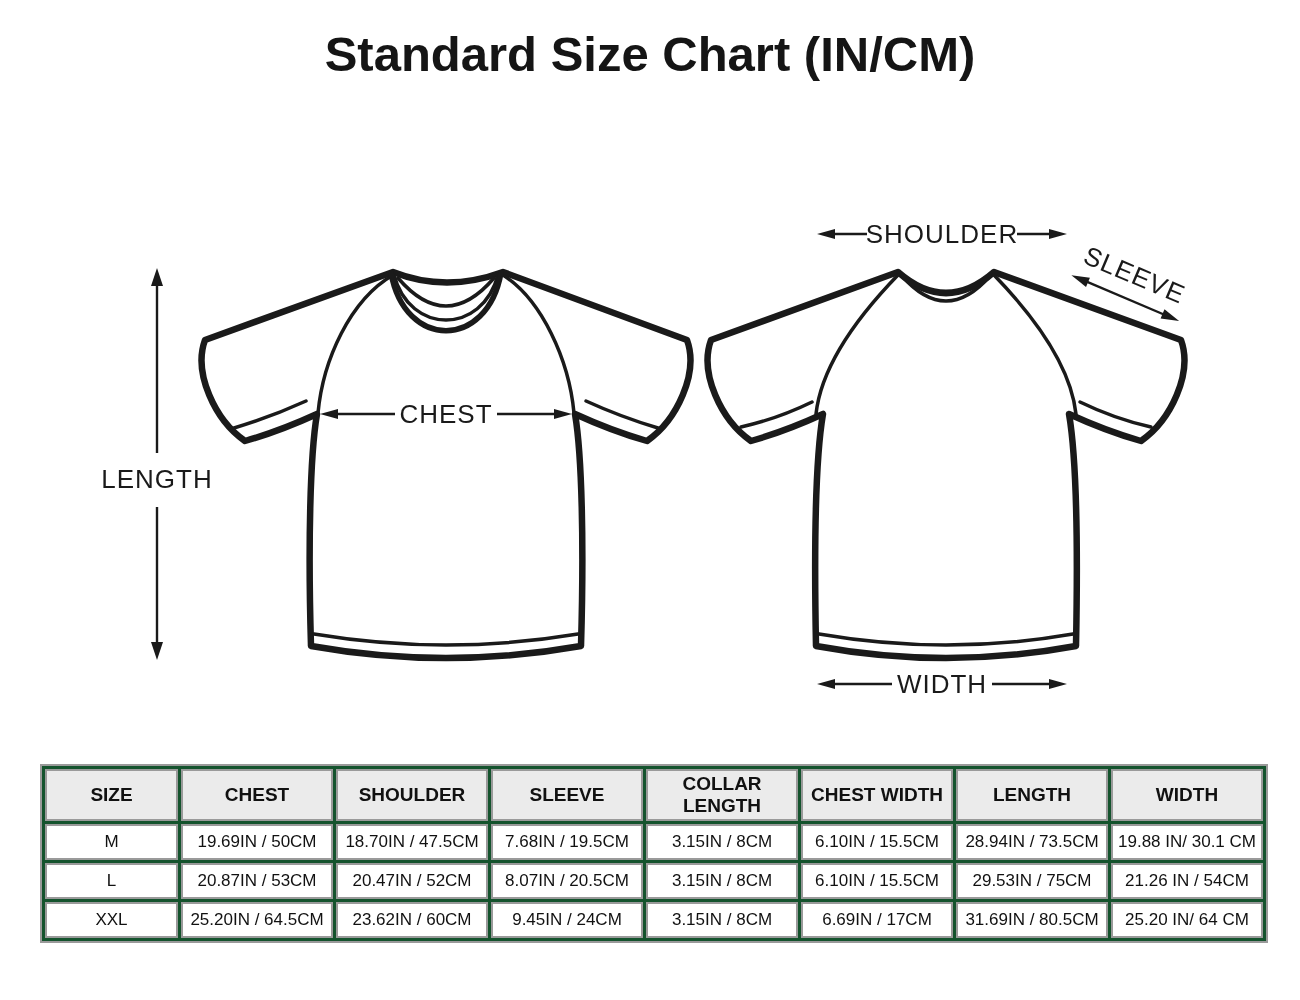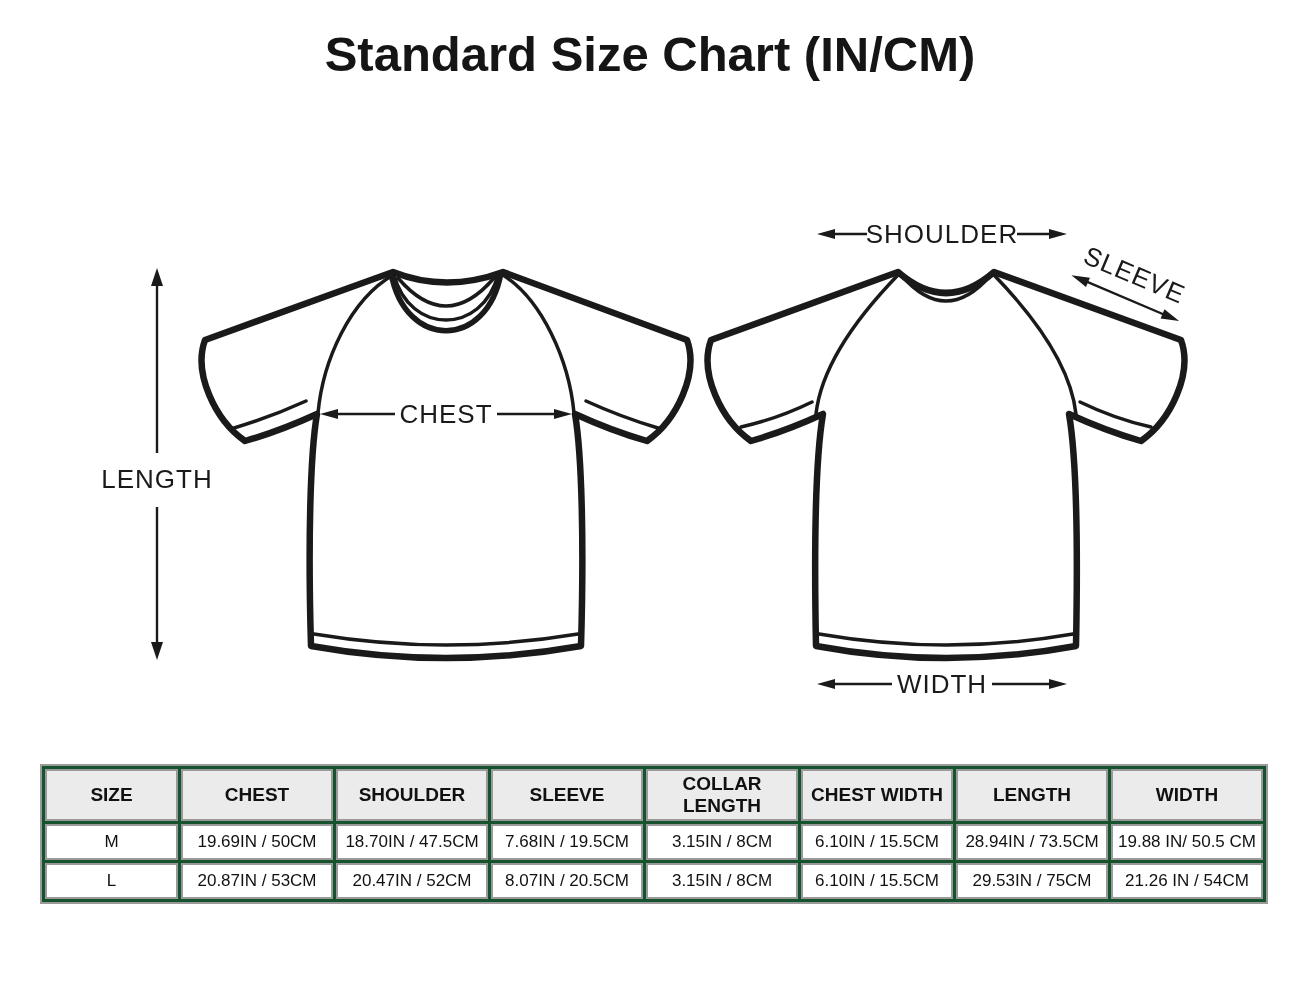--- a/index.html
+++ b/index.html
@@ -146,28 +146,38 @@
     </thead>
     <tbody>
       <tr>
         <td>M</td>
         <td>19.69IN / 50CM</td>
         <td>18.70IN / 47.5CM</td>
         <td>7.68IN / 19.5CM</td>
         <td>3.15IN / 8CM</td>
         <td>6.10IN / 15.5CM</td>
         <td>28.94IN / 73.5CM</td>
-        <td>19.88 IN/ 50.5 CM</td>
+        <td>19.88 IN/ 30.1 CM</td>
       </tr>
       <tr>
         <td>L</td>
         <td>20.87IN / 53CM</td>
         <td>20.47IN / 52CM</td>
         <td>8.07IN / 20.5CM</td>
         <td>3.15IN / 8CM</td>
         <td>6.10IN / 15.5CM</td>
         <td>29.53IN / 75CM</td>
         <td>21.26 IN / 54CM</td>
       </tr>
+      <tr>
+        <td>XXL</td>
+        <td>25.20IN / 64.5CM</td>
+        <td>23.62IN / 60CM</td>
+        <td>9.45IN / 24CM</td>
+        <td>3.15IN / 8CM</td>
+        <td>6.69IN / 17CM</td>
+        <td>31.69IN / 80.5CM</td>
+        <td>25.20 IN/ 64 CM</td>
+      </tr>
     </tbody>
   </table>
 
 </div>
 
 </body></html>

